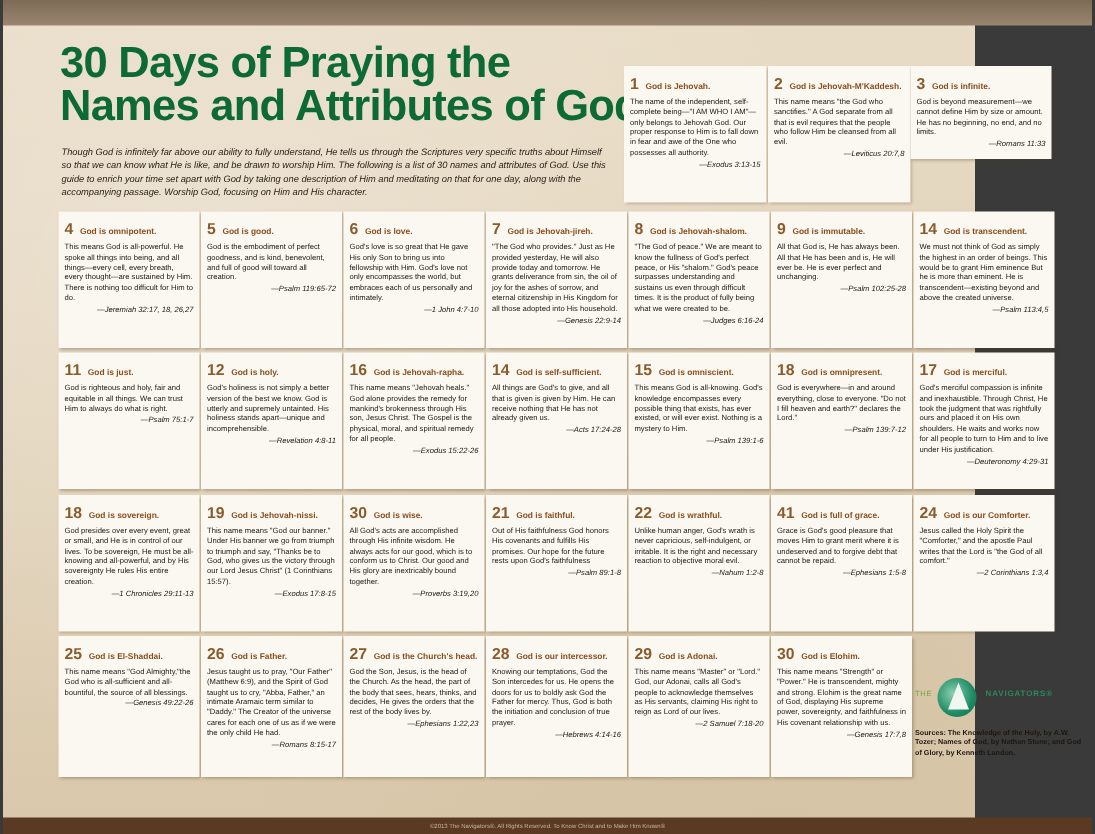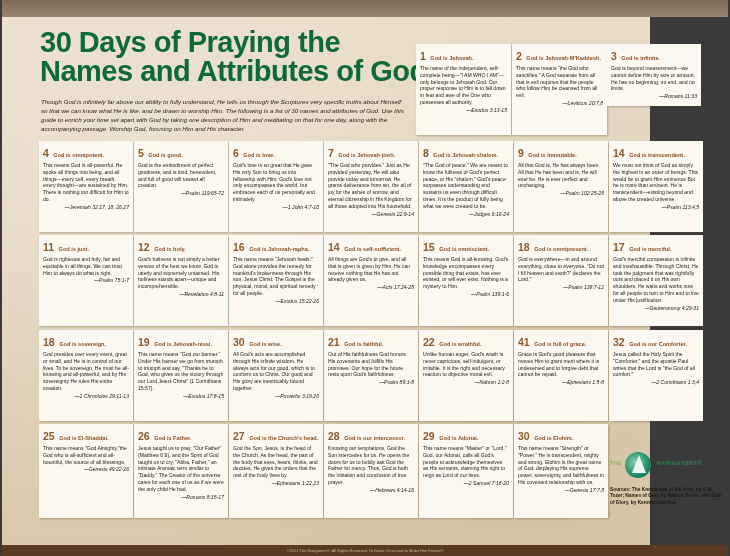--- a/index.html
+++ b/index.html
@@ -148,21 +148,21 @@
         <div><span class="num">22</span> <span class="hd">God is wrathful.</span></div>
         <div class="body">Unlike human anger, God's wrath is never capricious, self-indulgent, or irritable. It is the right and necessary reaction to objective moral evil.</div>
         <div class="ref">—Nahum 1:2-8</div>
       </div>
       <div class="card" style="left: 512px; top: 330px; width: 94px; height: 91px;">
         <div><span class="num">41</span> <span class="hd">God is full of grace.</span></div>
         <div class="body">Grace is God's good pleasure that moves Him to grant merit where it is undeserved and to forgive debt that cannot be repaid.</div>
         <div class="ref">—Ephesians 1:5-8</div>
       </div>
       <div class="card" style="left: 607px; top: 330px; width: 94px; height: 91px;">
-        <div><span class="num">32</span> <span class="hd">God is our Comforter.</span></div>
+        <div><span class="num">24</span> <span class="hd">God is our Comforter.</span></div>
         <div class="body">Jesus called the Holy Spirit the "Comforter," and the apostle Paul writes that the Lord is "the God of all comfort."</div>
         <div class="ref">—2 Corinthians 1:3,4</div>
       </div>
       <div class="card" style="left: 37px; top: 424px; width: 94px; height: 94px;">
         <div><span class="num">25</span> <span class="hd">God is El-Shaddai.</span></div>
         <div class="body">This name means "God Almighty,"the God who is all-sufficient and all-bountiful, the source of all blessings.</div>
         <div class="ref">—Genesis 49:22-26</div>
       </div>
       <div class="card" style="left: 132px; top: 424px; width: 94px; height: 94px;">
         <div><span class="num">26</span> <span class="hd">God is Father.</span></div>

